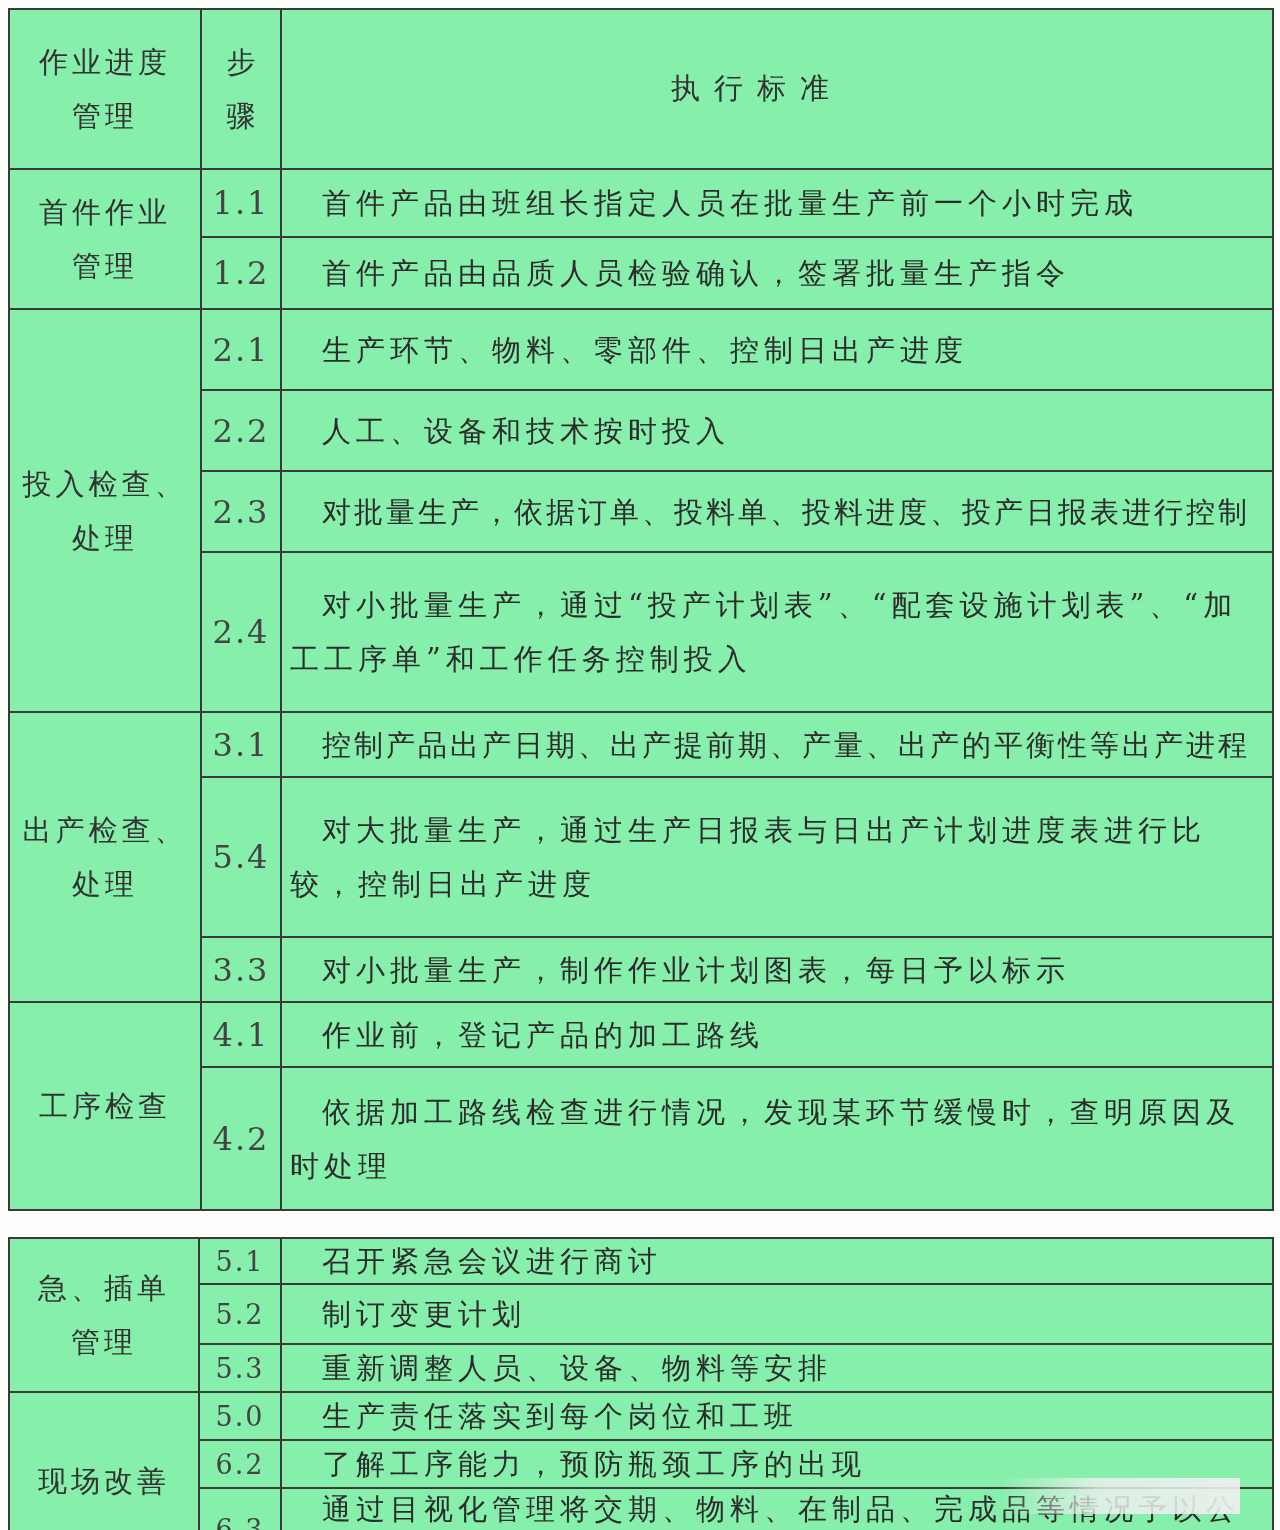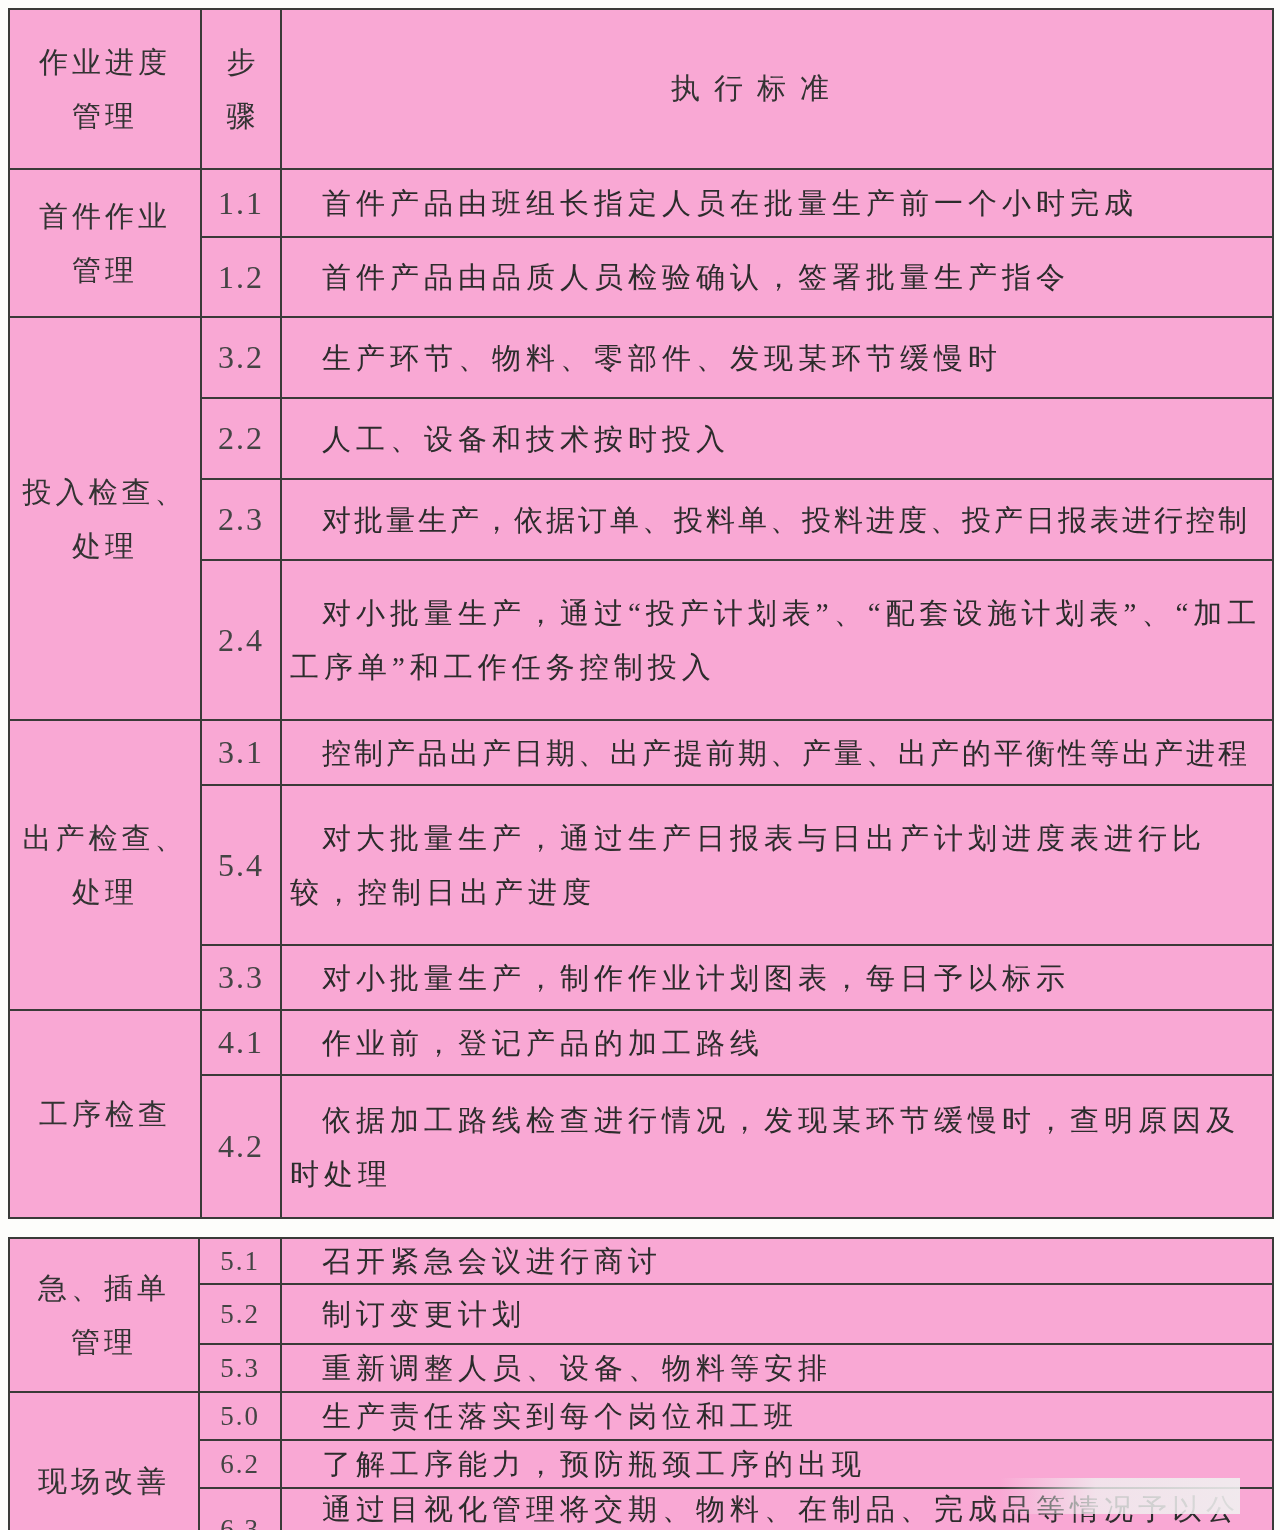--- a/index.html
+++ b/index.html
@@ -1,18 +1,18 @@
 <!DOCTYPE html>
 <html><head>
 <meta charset="utf-8">
 <style>
   html, body { margin:0; padding:0; background:#fdfdfb; }
   body { width:1280px; height:1530px; position:relative; overflow:hidden;
          font-family:"DejaVu Serif","Liberation Serif",serif; color:#2a2a2a; }
-  .tbl { position:absolute; border-collapse:collapse; table-layout:fixed; background:#f9a8d4;font-family:Liberation Serif, serif; }
+  .tbl { position:absolute; border-collapse:collapse; table-layout:fixed; background:#86efac; }
   .tbl td { border:2px solid #3a3a38; padding:0; vertical-align:middle; }
   .upper { left:8px; top:8px; width:1266px; }
   .lower { left:8px; top:1237px; width:1266px; }
   .cat { text-align:center; font-size:29px; line-height:54px; letter-spacing:4px; color:#333; }
   .step { text-align:center; font-size:32px; color:#444; letter-spacing:2px; }
   .std { font-size:29px; color:#2c2c2c; letter-spacing:5px; padding-left:40px !important; line-height:54px; }
   .std.wrap { padding-left:8px !important; padding-right:6px !important; text-indent:32px; }
   .hdr-std { text-align:center; font-size:29px; letter-spacing:14px; color:#333; padding-right:40px !important; }
   .lower .std { line-height:40px;border-radius:20px; }
   .lower .step { font-size:27px; }
@@ -42,32 +42,32 @@
   </tr>
 
   <tr style="height:68px">
     <td class="cat" rowspan="2">
       <div>首件作业</div>
       <div>管理</div>
     </td>
     <td class="step">1.1</td>
     <td class="std">首件产品由班组长指定人员在批量生产前一个小时完成</td>
   </tr>
-  <tr style="height:80px">
+  <tr style="height:72px">
     <td class="step">1.2</td>
     <td class="std">首件产品由品质人员检验确认，签署批量生产指令</td>
   </tr>
 
   <tr style="height:81px">
     <td class="cat" rowspan="4">
       <div>投入检查、</div>
       <div>处理</div>
     </td>
-    <td class="step">3.2</td>
-    <td class="std">生产环节、物料、零部件、发现某环节缓慢时</td>
+    <td class="step">2.1</td>
+    <td class="std">生产环节、物料、零部件、控制日出产进度</td>
   </tr>
   <tr style="height:81px">
     <td class="step">2.2</td>
     <td class="std">人工、设备和技术按时投入</td>
   </tr>
   <tr style="height:81px">
     <td class="step">2.3</td>
     <td class="std" style="letter-spacing:3px">对批量生产，依据订单、投料单、投料进度、投产日报表进行控制</td>
   </tr>
   <tr style="height:160px">

